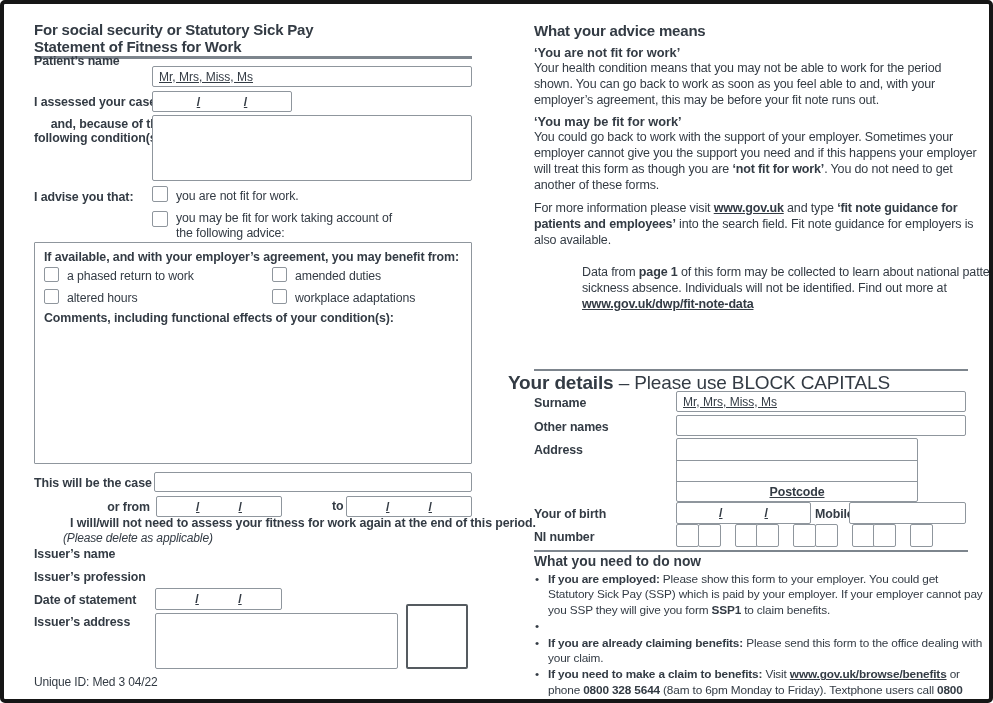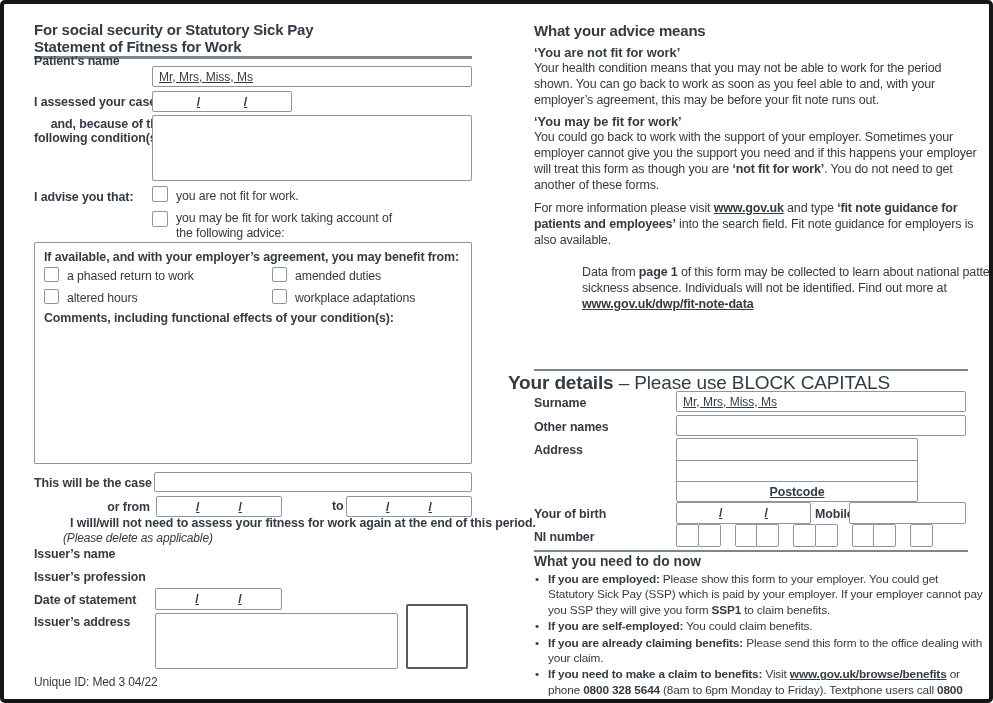--- a/index.html
+++ b/index.html
@@ -191,21 +191,20 @@
   <div class="abs rule" style="left:530px;top:546px;width:434px;height:2px;"></div>
   <div class="abs h3" style="left:530px;top:550px;font-size:13.8px;">What you need to do now</div>
 
   <div class="abs bullets" style="left:531px;top:568px;width:448px;">
     <div class="row">
       <span class="marker">•</span>
       <span class="btxt"><span class="b">If you are employed:</span><span> Please show this form to your employer. You could get Statutory Sick Pay (SSP) which is paid by your employer. If your employer cannot pay you SSP they will give you form </span><span class="b">SSP1</span><span> to claim benefits.</span></span>
     </div>
     <div class="row">
       <span class="marker">•</span>
-      <span class="btxt"><span class="b">If you are self-employed:</span><span> You could claim benefits.</span></span>
     </div>
     <div class="row">
       <span class="marker">•</span>
       <span class="btxt"><span class="b">If you are already claiming benefits:</span><span> Please send this form to the office dealing with your claim.</span></span>
     </div>
     <div class="row">
       <span class="marker">•</span>
       <span class="btxt"><span class="b">If you need to make a claim to benefits:</span><span> Visit </span><span class="b u">www.gov.uk/browse/benefits</span><span> or phone </span><span class="b">0800 328 5644</span><span> (8am to 6pm Monday to Friday). Textphone users call </span><span class="b">0800 328 1344</span><span>.</span></span>
     </div>
   </div>

